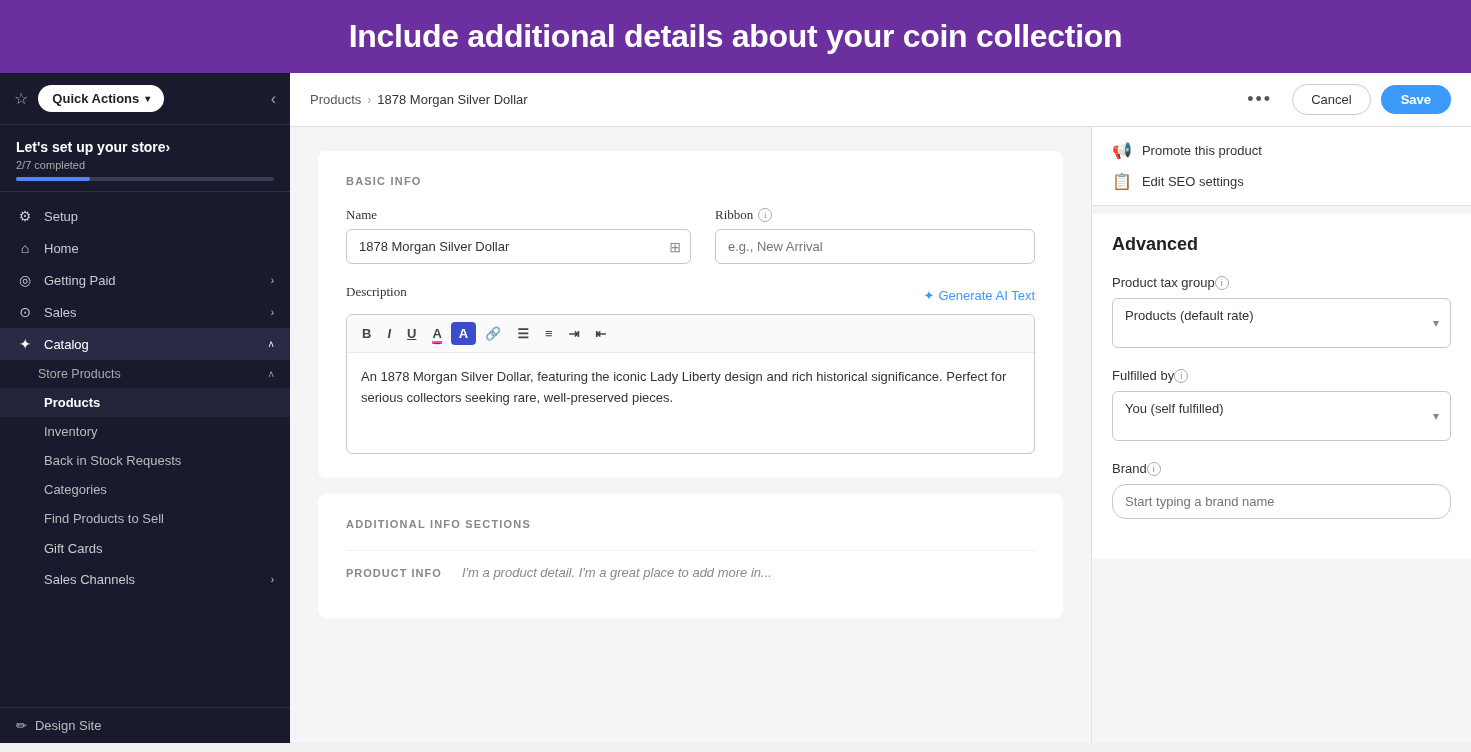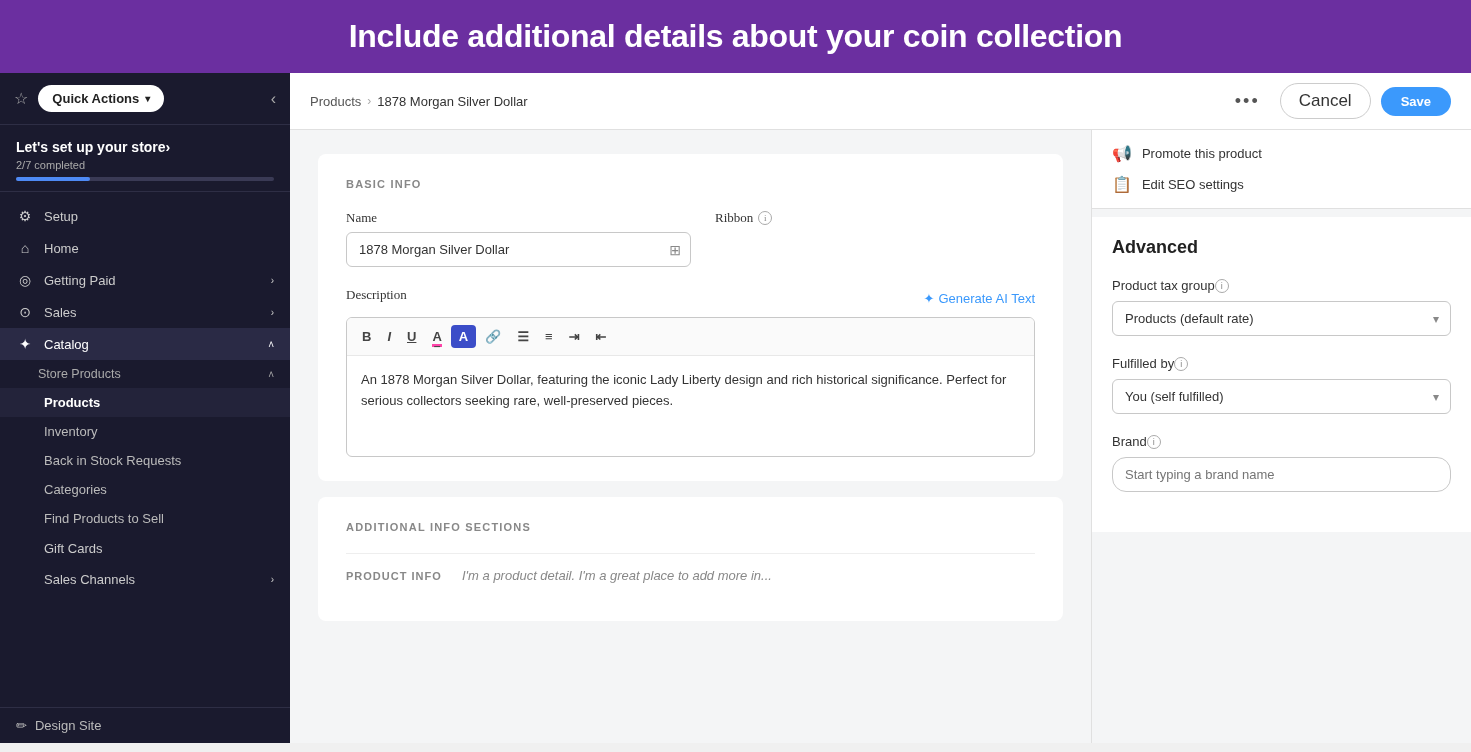--- a/index.html
+++ b/index.html
@@ -167,21 +167,21 @@
       cursor: pointer;
       color: #555;
       font-size: 18px;
       letter-spacing: 2px;
     }
     .btn-cancel {
       background: #fff;
       border: 1px solid #ccc;
       border-radius: 20px;
       padding: 7px 18px;
-      font-size: 17px;
+      font-size: 13px;
       cursor: pointer;
       color: #333;
     }
     .btn-save {
       background: #3b99fc;
       border: none;
       border-radius: 20px;
       padding: 7px 20px;
       font-size: 13px;
       font-weight: 600;
@@ -422,21 +422,21 @@
       gap: 0;
     }
 
     .select-wrapper {
       position: relative;
     }
     .select-wrapper select {
       width: 100%;
       border: 1px solid #c8c8c8;
       border-radius: 6px;
-      padding: 9px 36px 9px 12px;
+      padding: 9px 36px 24px 12px;
       font-size: 13px;
       color: #333;
       background: #fff;
       outline: none;
       appearance: none;
       cursor: pointer;
     }
     .select-chevron {
       position: absolute;
       right: 12px;
@@ -593,20 +593,21 @@
               <div class="input-with-btn">
                 <input type="text" class="field-input" value="1878 Morgan Silver Dollar" style="">
                 <span class="input-btn-icon">⊞</span>
               </div>
             </div>
             <div class="field-group narrow">
               <div class="field-label">
                 <span>Ribbon</span>
                 <span class="info-icon">i</span>
               </div>
+              <input type="text" class="ribbon-input" placeholder="e.g., New Arrival" style="">
             </div>
           </div>
 
           <div class="description-row">
             <div class="field-label">Description</div>
             <div class="desc-generate">
               <span>✦</span>
               <span>Generate AI Text</span>
             </div>
           </div>

